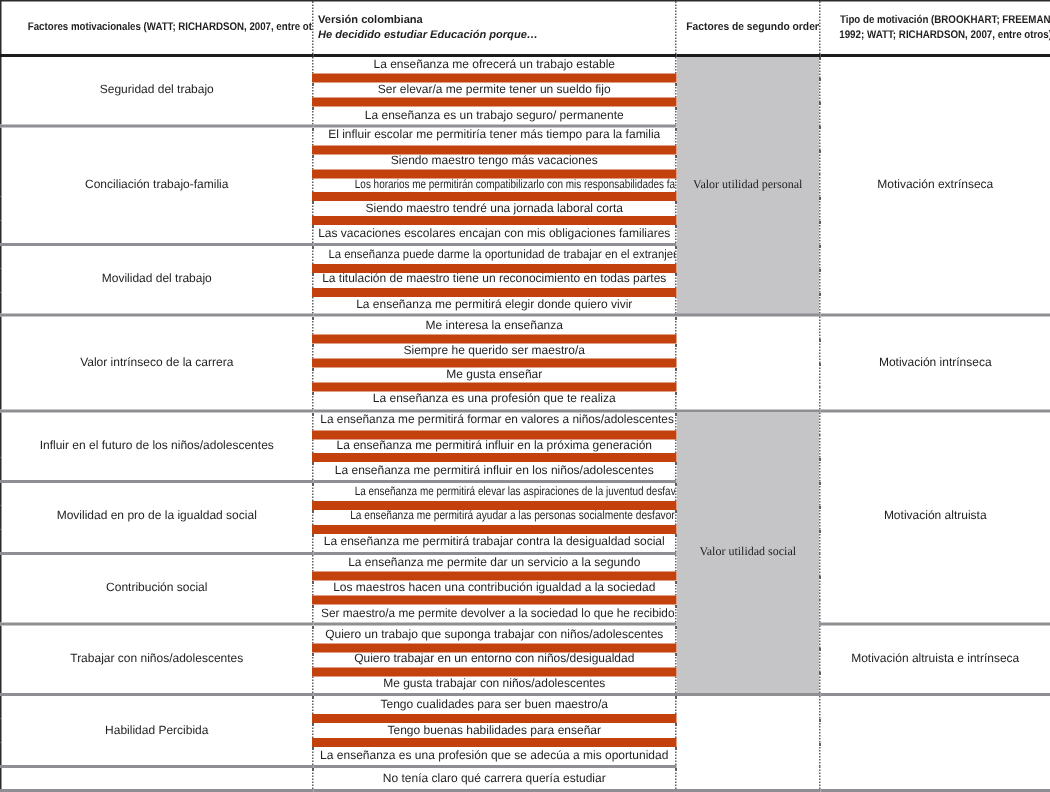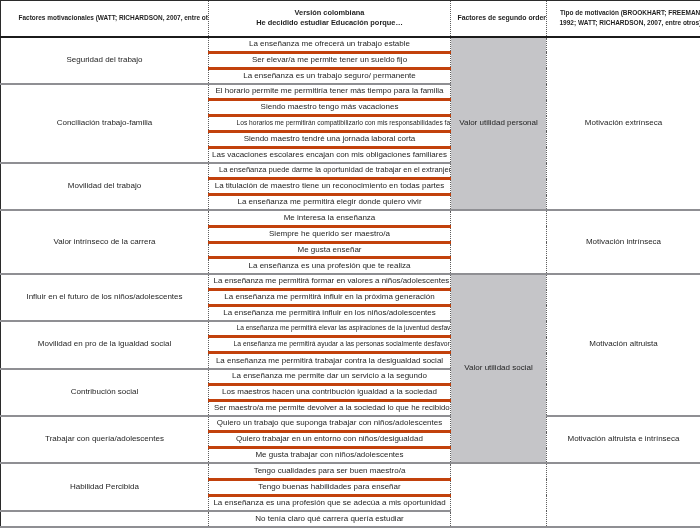--- a/index.html
+++ b/index.html
@@ -25,26 +25,26 @@
   thead tr { height: 36px; }
   tbody tr { height: 15.8px; }
   th {
     font-size: 7.4px;
     font-weight: bold;
     line-height: 1.45;
     border-bottom: 2px solid #1b1b1b;
   }
   td { font-size: 8px; line-height: 1.1; }
   .c2, .c3, .c4 { border-left: 1px dotted #5e5e5e; }
-  td.item { border-bottom: 3px solid #c2410c; }
+  td.item { border-bottom: 6px solid #c2410c; }
   td.glast { border-bottom: 2px solid #8f8f93; }
-  td.shaded { background: var(--shaded, #c5c5c8); }
+  td.shaded { background: var(--shaded, #c5c5c8); font-family: Liberation Serif, serif; }
   .fit { display: inline-block; white-space: nowrap; max-width: none; }
-  .hline { text-align: center; }
-  .it { }
+  .hline { text-align: left; }
+  .it { font-style: italic; }
   td.cat, td.factor, td.motiv { font-size: 8px; }
 </style>
 </head>
 <body>
 
 <table>
   <colgroup>
     <col style="width:208px">
     <col style="width:242px">
     <col style="width:96px">
@@ -76,21 +76,21 @@
         <td class="c4 motiv glast" rowspan="11"><span class="fit">Motivación extrínseca</span></td>
       </tr>
       <tr>
         <td class="c2 item"><span class="fit">Ser elevar/a me permite tener un sueldo fijo</span></td>
       </tr>
       <tr>
         <td class="c2 item glast"><span class="fit">La enseñanza es un trabajo seguro/ permanente</span></td>
       </tr>
       <tr>
         <td class="c1 cat glast" rowspan="5"><span class="fit">Conciliación trabajo-familia</span></td>
-        <td class="c2 item"><span class="fit">El horario permite me permitiría tener más tiempo para la familia</span></td>
+        <td class="c2 item"><span class="fit">El influir escolar me permitiría tener más tiempo para la familia</span></td>
       </tr>
       <tr>
         <td class="c2 item"><span class="fit">Siendo maestro tengo más vacaciones</span></td>
       </tr>
       <tr>
         <td class="c2 item"><span class="fit" style="transform-origin: center center; transform: scaleX(0.828);">Los horarios me permitirán compatibilizarlo con mis responsabilidades familiares</span></td>
       </tr>
       <tr>
         <td class="c2 item"><span class="fit">Siendo maestro tendré una jornada laboral corta</span></td>
       </tr>
@@ -148,21 +148,21 @@
         <td class="c1 cat glast" rowspan="3"><span class="fit">Contribución social</span></td>
         <td class="c2 item"><span class="fit">La enseñanza me permite dar un servicio a la segundo</span></td>
       </tr>
       <tr>
         <td class="c2 item"><span class="fit">Los maestros hacen una contribución igualdad a la sociedad</span></td>
       </tr>
       <tr>
         <td class="c2 item glast"><span class="fit" style="transform-origin: center center; transform: scaleX(0.983);">Ser maestro/a me permite devolver a la sociedad lo que he recibido</span></td>
       </tr>
       <tr>
-        <td class="c1 cat glast" rowspan="3"><span class="fit">Trabajar con quería/adolescentes</span></td>
+        <td class="c1 cat glast" rowspan="3"><span class="fit">Trabajar con niños/adolescentes</span></td>
         <td class="c2 item"><span class="fit">Quiero un trabajo que suponga trabajar con niños/adolescentes</span></td>
         <td class="c4 motiv glast" rowspan="3"><span class="fit">Motivación altruista e intrínseca</span></td>
       </tr>
       <tr>
         <td class="c2 item"><span class="fit">Quiero trabajar en un entorno con niños/desigualdad</span></td>
       </tr>
       <tr>
         <td class="c2 item glast"><span class="fit">Me gusta trabajar con niños/adolescentes</span></td>
       </tr>
       <tr>

